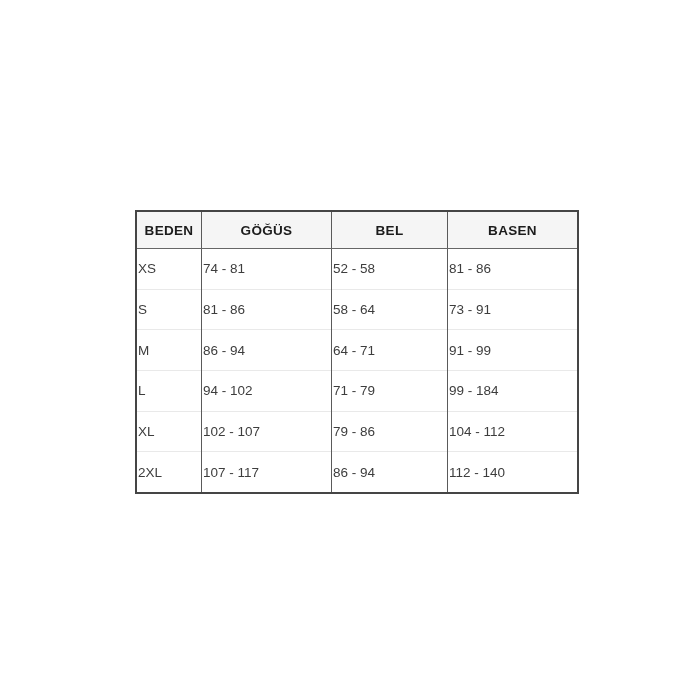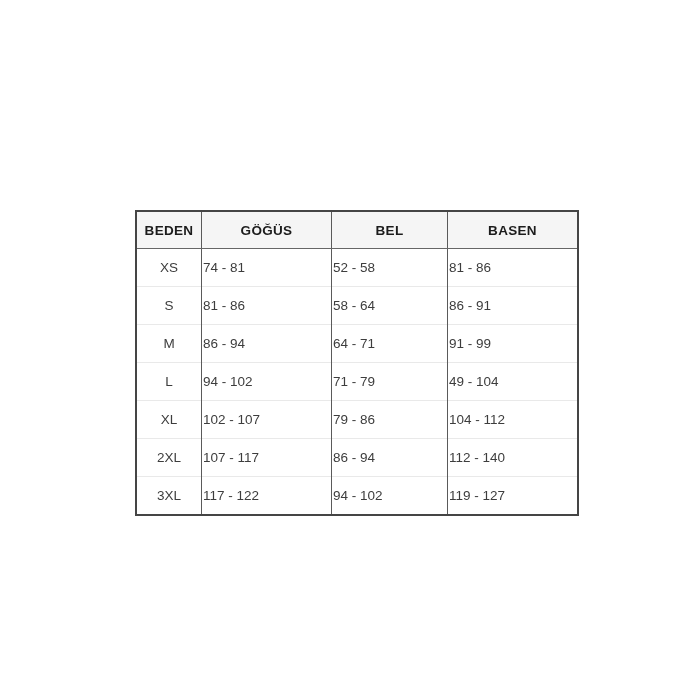--- a/index.html
+++ b/index.html
@@ -51,21 +51,21 @@
     font-weight: normal;
   }
   .size-chart tbody tr + tr td {
     border-top: 1px solid var(--border-row, #e9e9e9);
   }
   .col-beden  { width: 62px; margin-top: 24px;  }
   .col-gogus  { width: 127px; }
   .col-bel    { width: 113px; }
   .col-basen  { width: 127px; }
   .size-chart td.col-beden {
-    text-align: center;
+    text-align: left;
   }
 </style>
 </head>
 <body>
 
 <div class="canvas">
   <table class="size-chart">
     <thead>
       <tr id="header-row">
           <th class="col-beden">BEDEN</th>
@@ -78,47 +78,41 @@
         <tr>
           <td class="col-beden">XS</td>
           <td class="col-gogus">74 - 81</td>
           <td class="col-bel">52 - 58</td>
           <td class="col-basen">81 - 86</td>
         </tr>
         <tr>
           <td class="col-beden">S</td>
           <td class="col-gogus">81 - 86</td>
           <td class="col-bel">58 - 64</td>
-          <td class="col-basen">86 - 91</td>
+          <td class="col-basen">73 - 91</td>
         </tr>
         <tr>
           <td class="col-beden">M</td>
           <td class="col-gogus">86 - 94</td>
           <td class="col-bel">64 - 71</td>
           <td class="col-basen">91 - 99</td>
         </tr>
         <tr>
           <td class="col-beden">L</td>
           <td class="col-gogus">94 - 102</td>
           <td class="col-bel">71 - 79</td>
-          <td class="col-basen">49 - 104</td>
+          <td class="col-basen">99 - 184</td>
         </tr>
         <tr>
           <td class="col-beden">XL</td>
           <td class="col-gogus">102 - 107</td>
           <td class="col-bel">79 - 86</td>
           <td class="col-basen">104 - 112</td>
         </tr>
         <tr>
           <td class="col-beden">2XL</td>
           <td class="col-gogus">107 - 117</td>
           <td class="col-bel">86 - 94</td>
           <td class="col-basen">112 - 140</td>
         </tr>
-        <tr>
-          <td class="col-beden">3XL</td>
-          <td class="col-gogus">117 - 122</td>
-          <td class="col-bel">94 - 102</td>
-          <td class="col-basen">119 - 127</td>
-        </tr>
       </tbody>
   </table>
 </div>
 
 </body></html>

